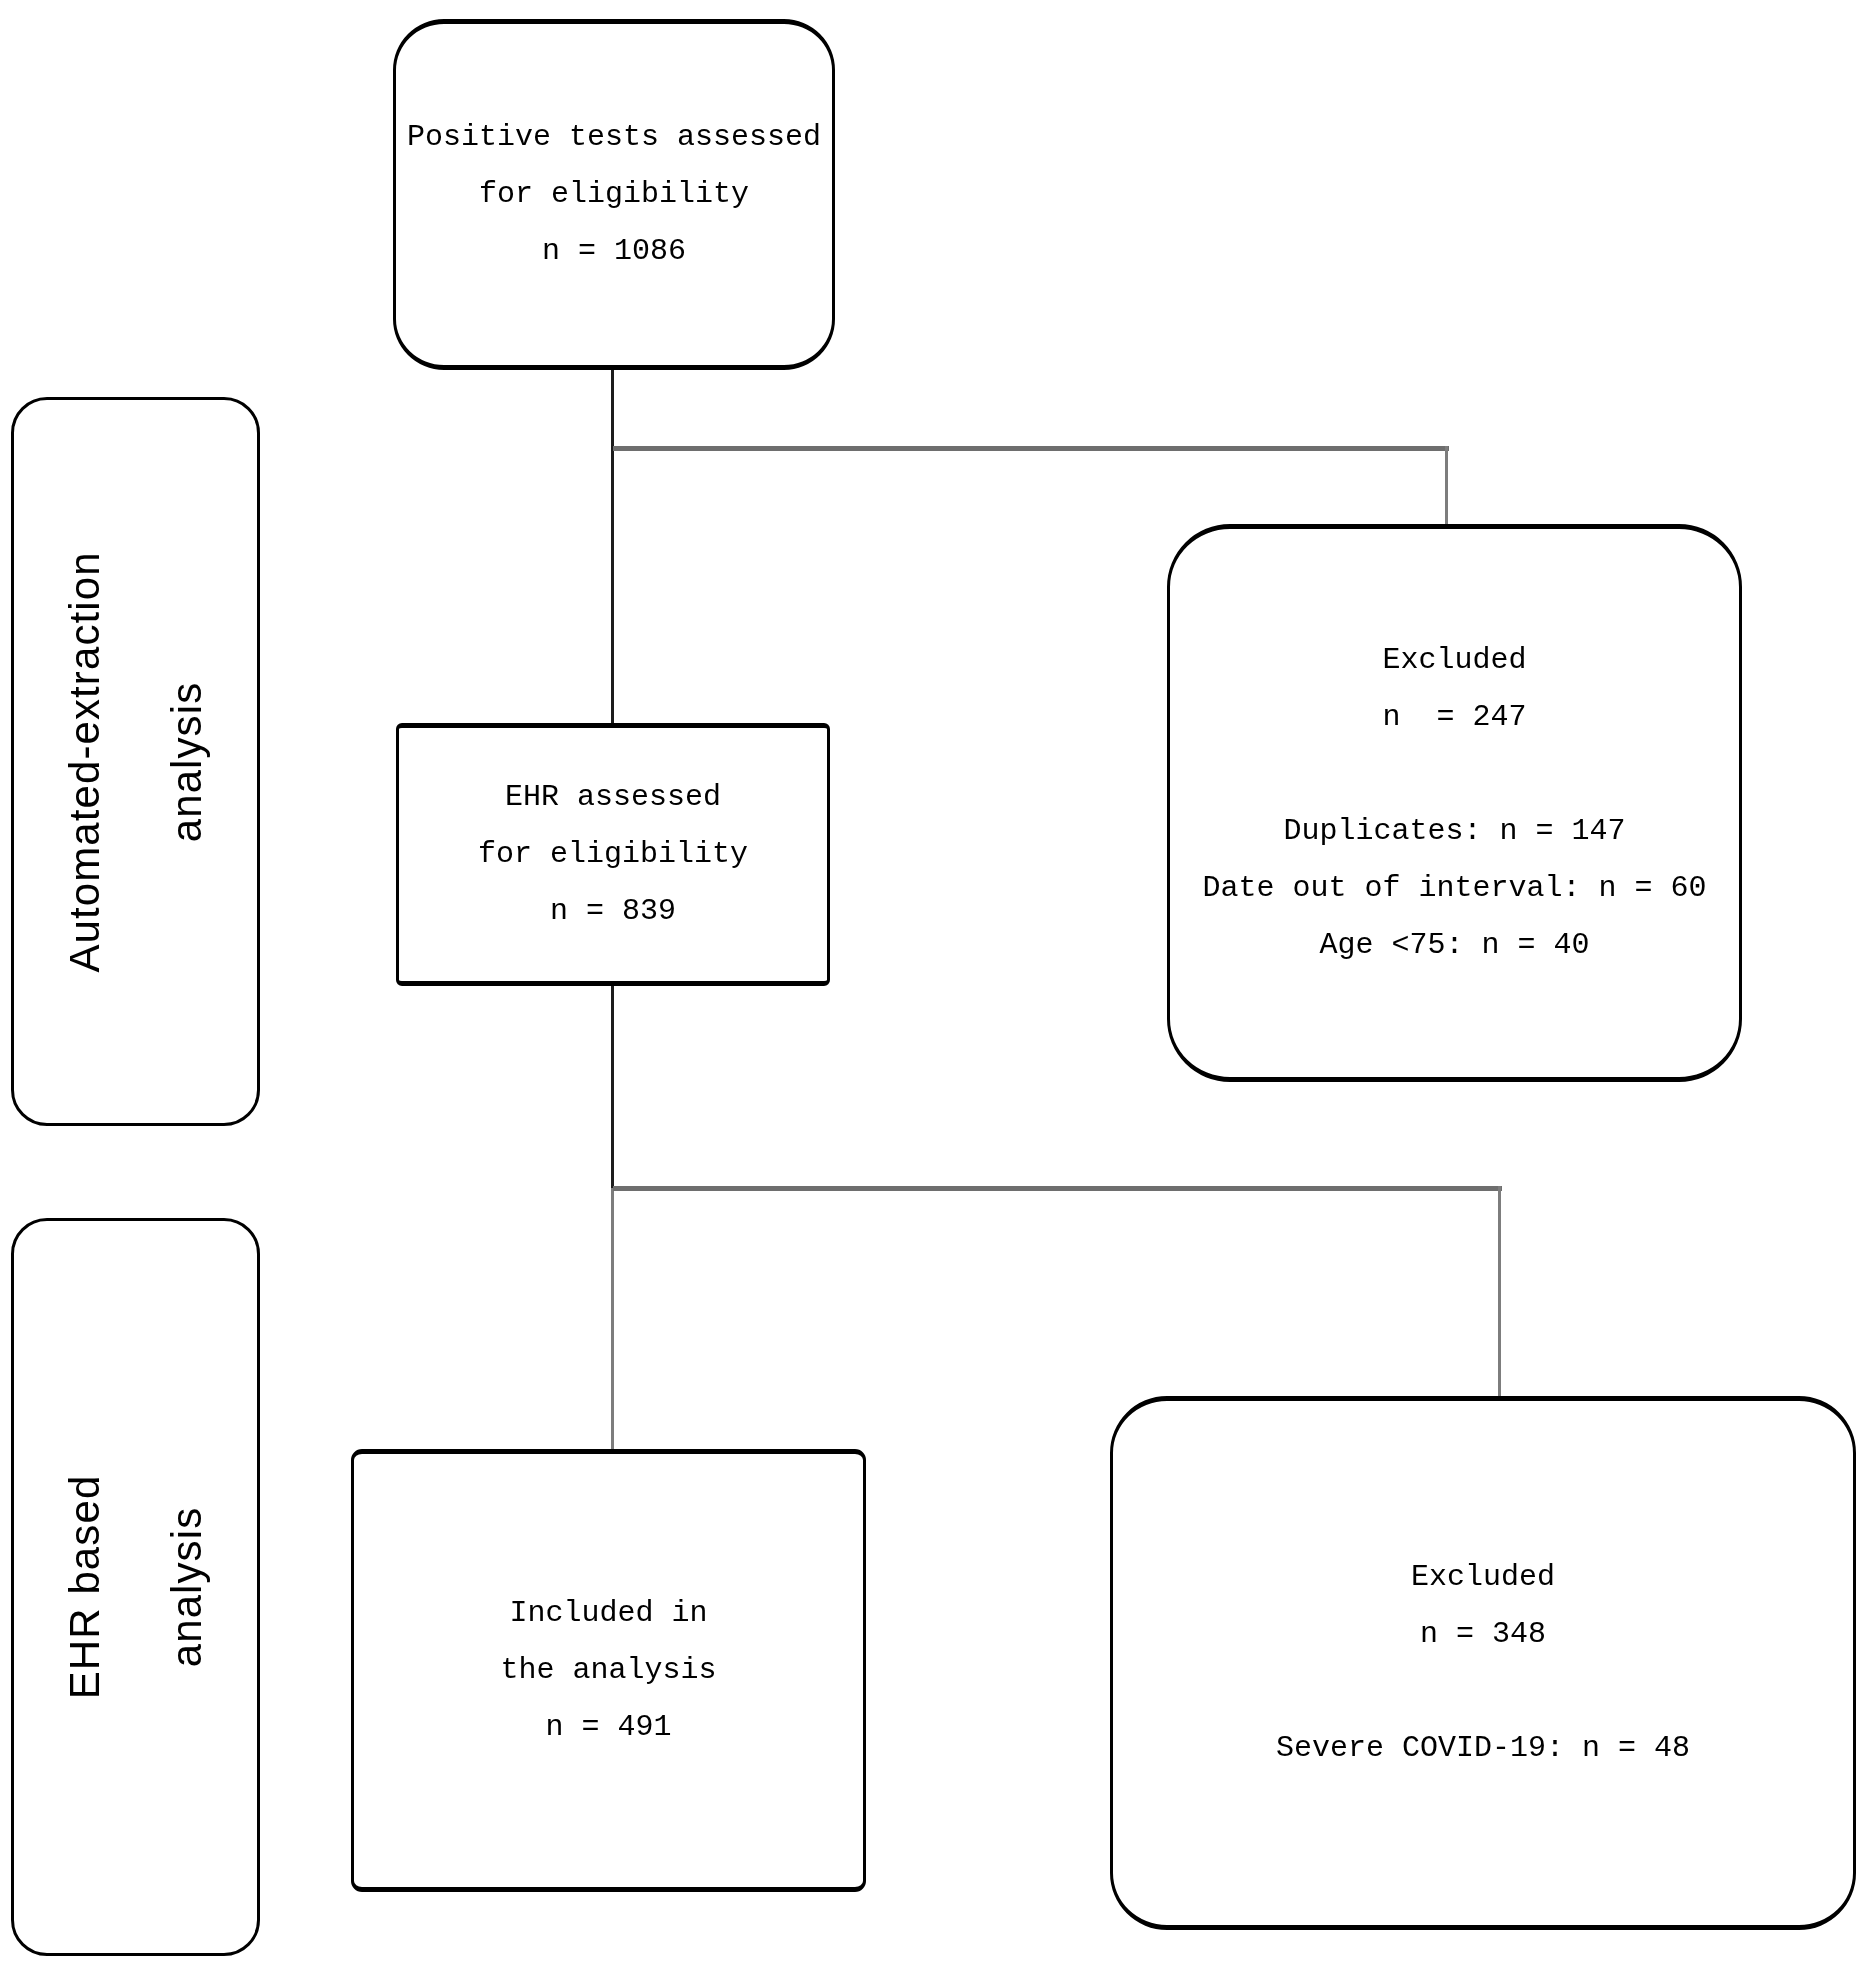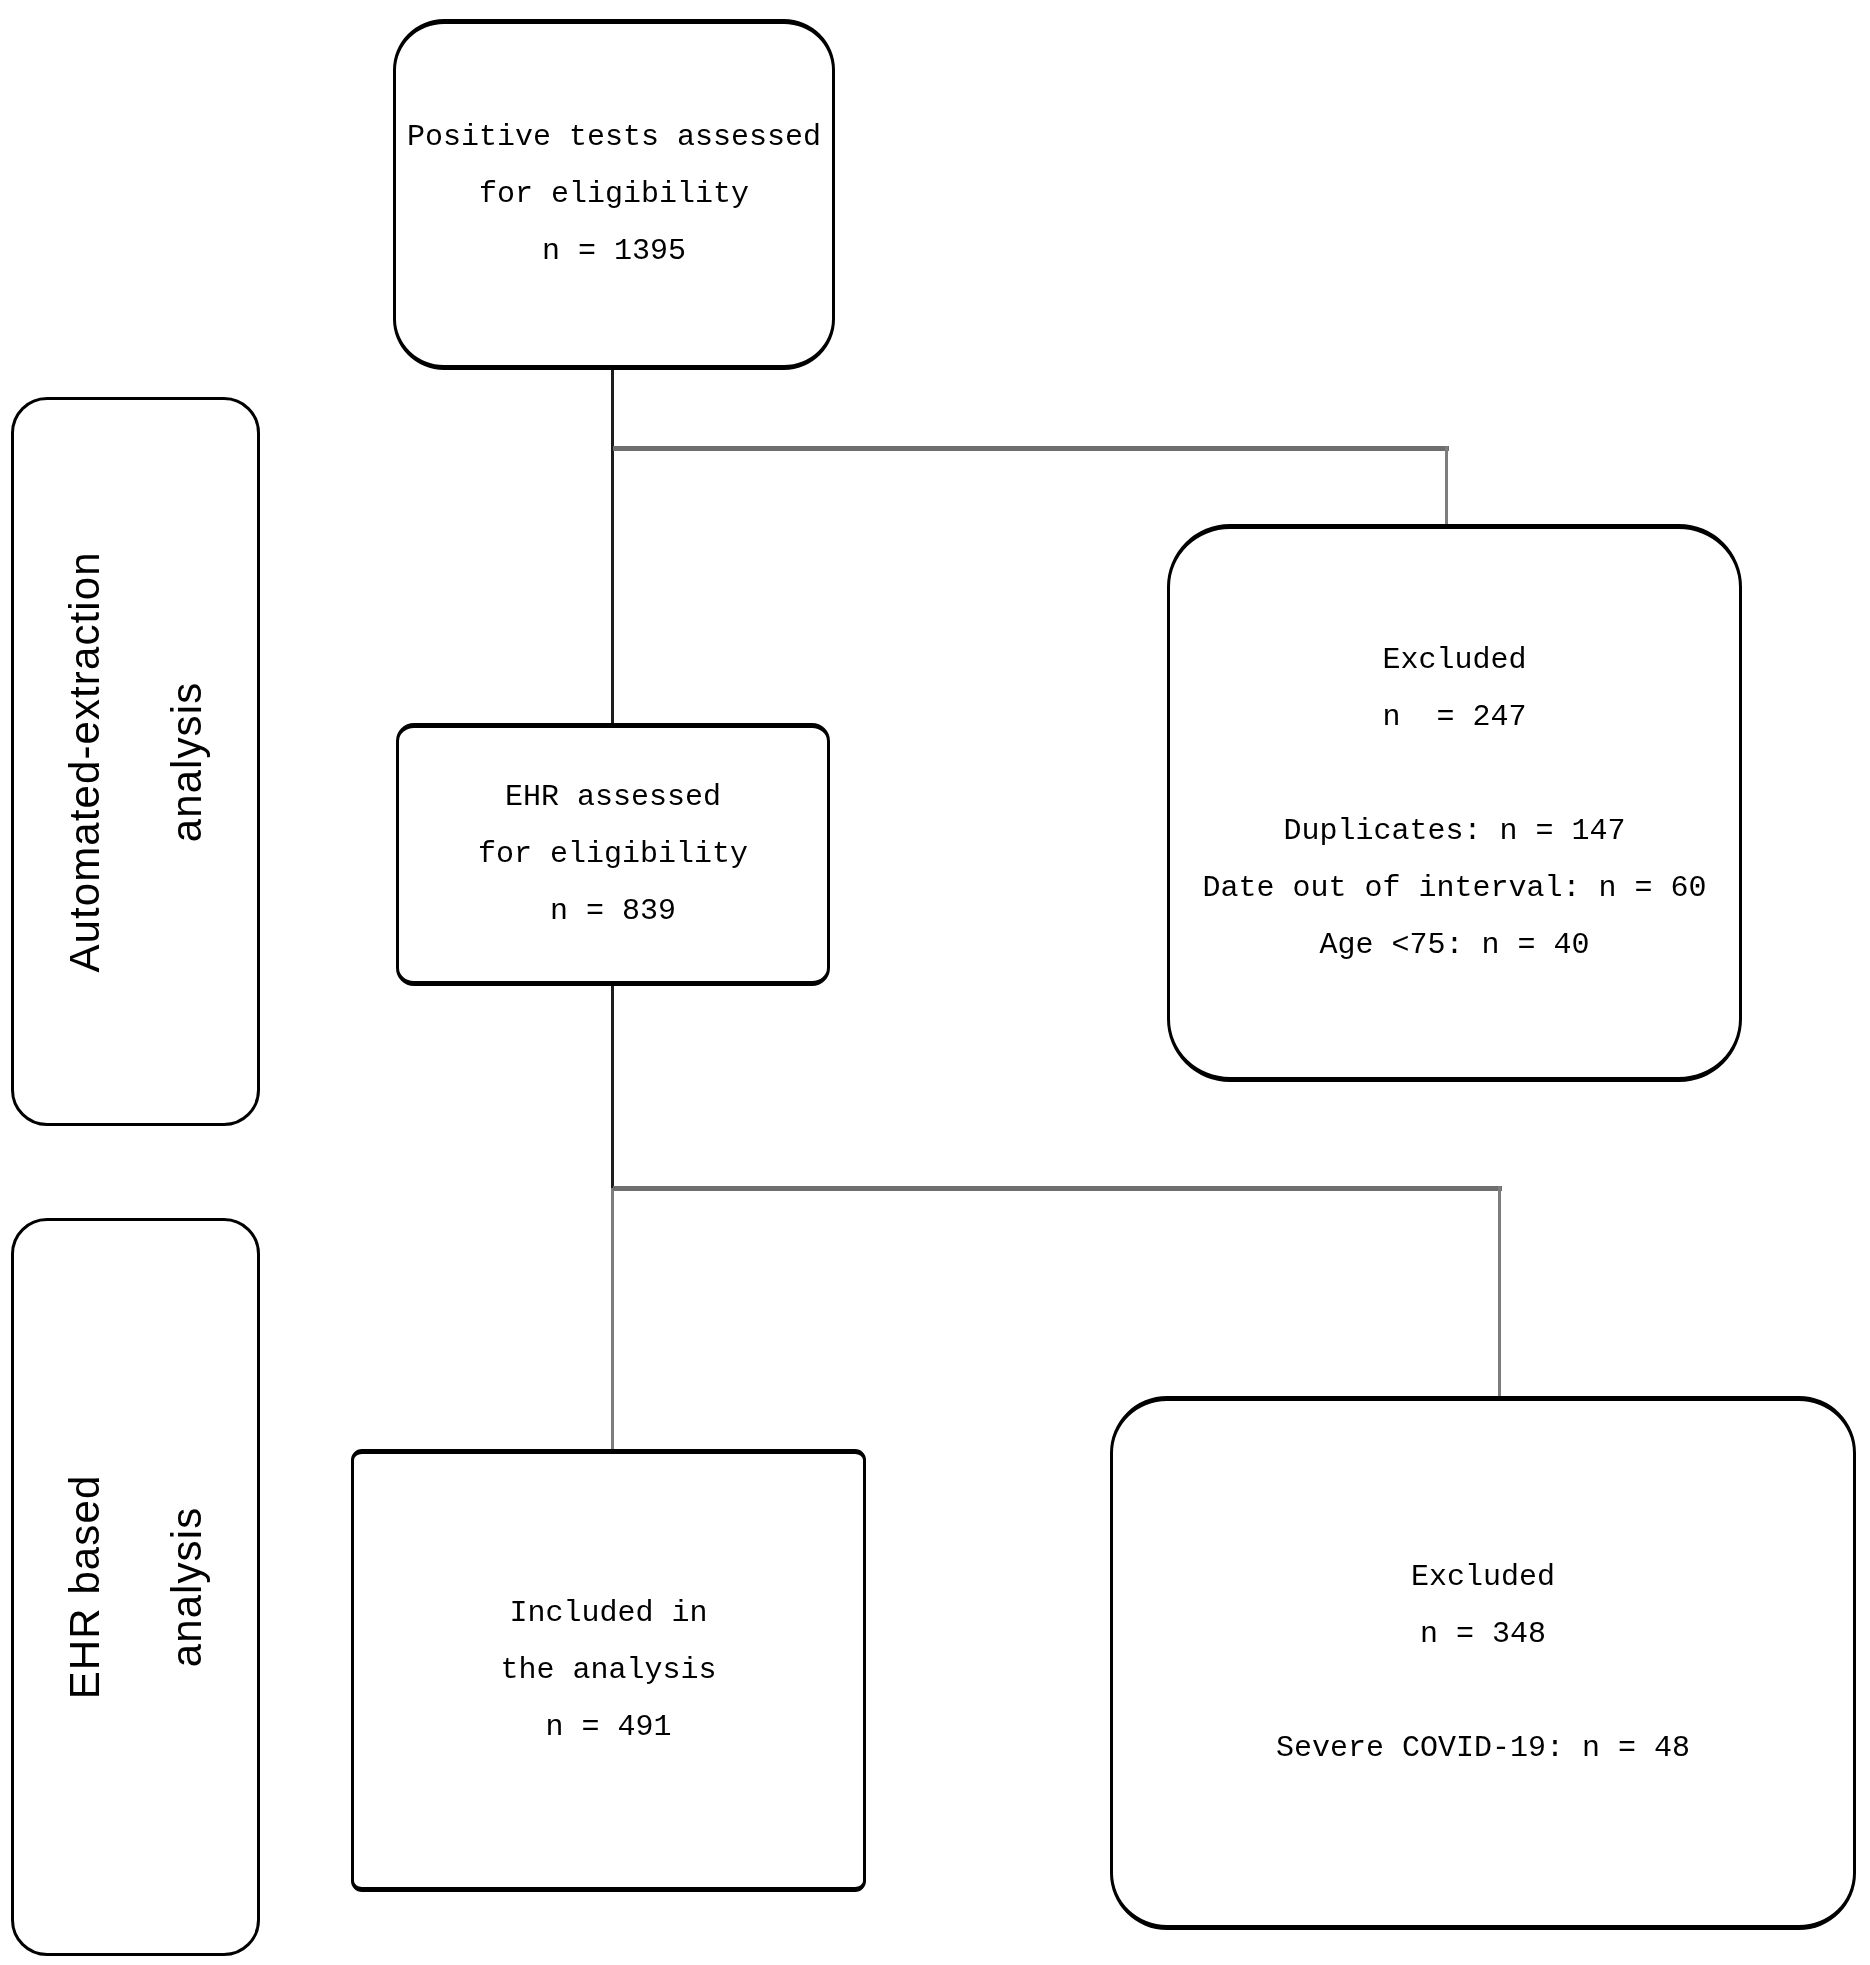--- a/index.html
+++ b/index.html
@@ -57,40 +57,40 @@
   <div class="line gray" style="left:613px;top:446px;width:836px;height:5.1px;"></div>
   <div class="line lgray" style="left:1445px;top:446px;width:3.4px;height:84px;"></div>
   <div class="line black" style="left:611px;top:983px;width:3.4px;height:205px;"></div>
   <div class="line lgray" style="left:611px;top:1188px;width:2.8px;height:265px;"></div>
   <div class="line gray" style="left:613px;top:1186px;width:889px;height:5.1px;"></div>
   <div class="line lgray" style="left:1498px;top:1186px;width:3.4px;height:213px;"></div>
 
   <div class="fbox" style="left:393px;top:19.4px;width:442px;height:351px;border-radius:51px;">
     <div class="bline">Positive tests assessed</div>
     <div class="bline">for eligibility</div>
-    <div class="bline">n = 1395</div>
+    <div class="bline">n = 1086</div>
   </div>
 
   <div class="lbox" style="left:11.4px;top:397px;width:249px;height:729px;">
     <div class="vtext">
       <div>Automated-extraction</div>
       <div>analysis</div>
     </div>
   </div>
 
   <div class="fbox" style="left:1167px;top:524px;width:575px;height:558px;border-radius:63px;">
     <div class="bline">Excluded</div>
     <div class="bline">n  = 247</div>
     <div class="bline"></div>
     <div class="bline">Duplicates: n = 147</div>
     <div class="bline">Date out of interval: n = 60</div>
     <div class="bline">Age &lt;75: n = 40</div>
   </div>
 
-  <div class="fbox" style="left:396px;top:723px;width:434px;height:263px;border-radius:18px;">
+  <div class="fbox" style="left:396px;top:723px;width:434px;height:263px;border-radius:6px;">
     <div class="bline">EHR assessed</div>
     <div class="bline">for eligibility</div>
     <div class="bline">n = 839</div>
   </div>
 
   <div class="lbox" style="left:11.4px;top:1218px;width:249px;height:738px;">
     <div class="vtext">
       <div>EHR based</div>
       <div>analysis</div>
     </div>

